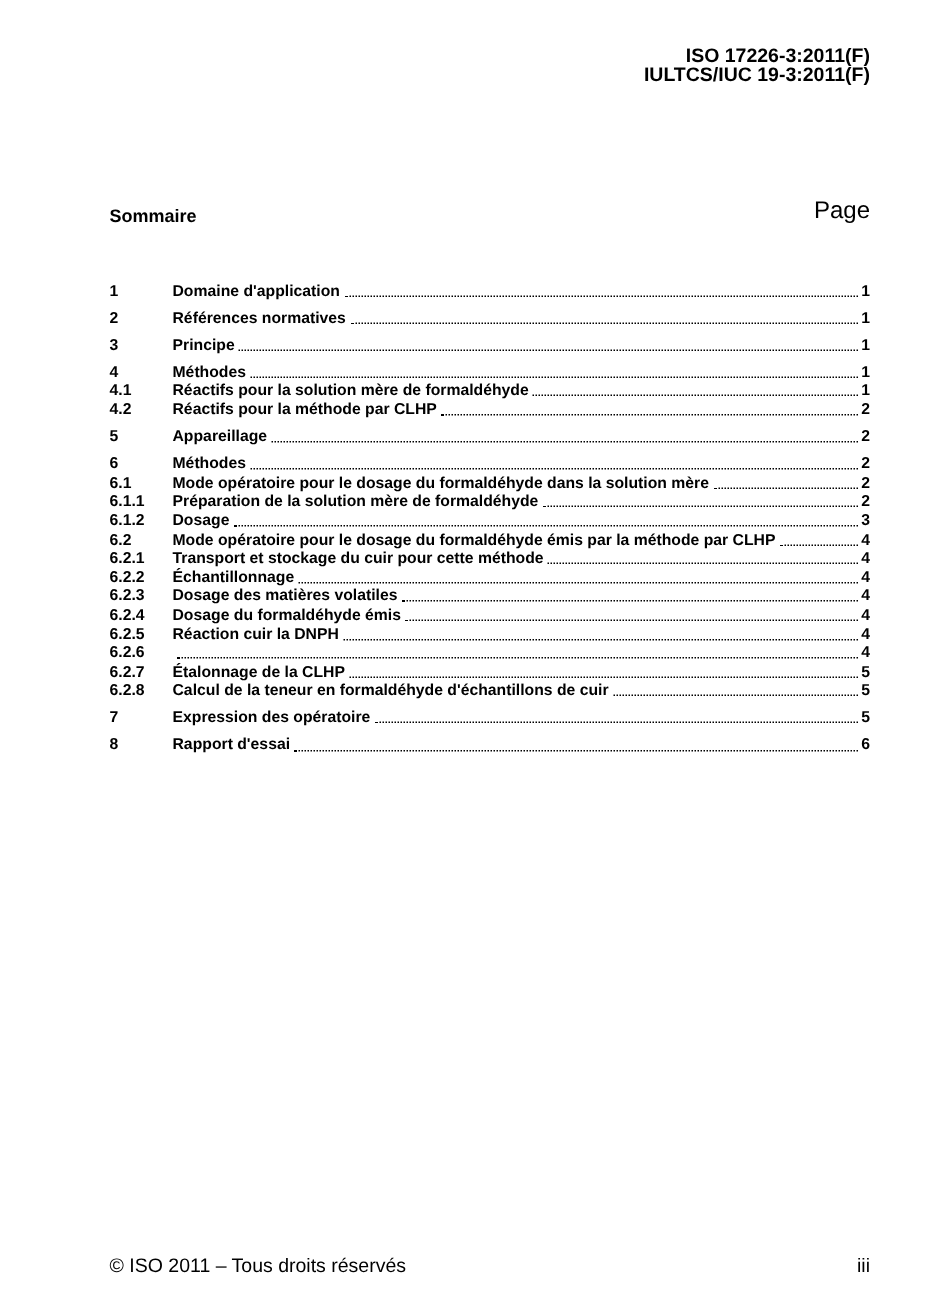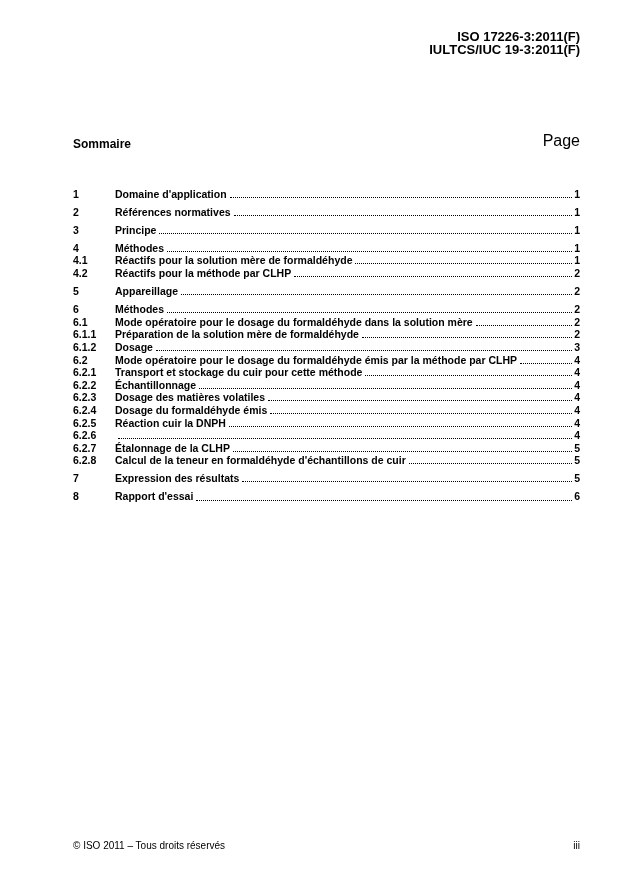--- a/index.html
+++ b/index.html
@@ -78,21 +78,21 @@
     flex: 0 0 auto;
     white-space: nowrap;
   }
   .doc-footer {
     position: absolute;
     left: 73px;
     right: 39px;
     bottom: 26px;
     display: flex;
     justify-content: space-between;
-    font-size: 10px;
+    font-size: 13px;
     font-weight: normal;
   }
 </style>
 </head>
 <body>
 
 <div class="page">
 
   <div class="doc-header">
     <div>ISO 17226-3:2011(F)</div>
@@ -219,21 +219,21 @@
         <span class="toc-page">5</span>
       </div>
       <div class="toc-row">
         <span class="toc-num">6.2.8</span>
         <span class="toc-label">Calcul de la teneur en formaldéhyde d'échantillons de cuir</span>
         <span class="toc-dots"></span>
         <span class="toc-page">5</span>
       </div>
       <div class="toc-row spaced">
         <span class="toc-num">7</span>
-        <span class="toc-label">Expression des résultats</span>
+        <span class="toc-label">Expression des opératoire</span>
         <span class="toc-dots"></span>
         <span class="toc-page">5</span>
       </div>
       <div class="toc-row spaced">
         <span class="toc-num">8</span>
         <span class="toc-label">Rapport d'essai</span>
         <span class="toc-dots"></span>
         <span class="toc-page">6</span>
       </div>
     </div>

